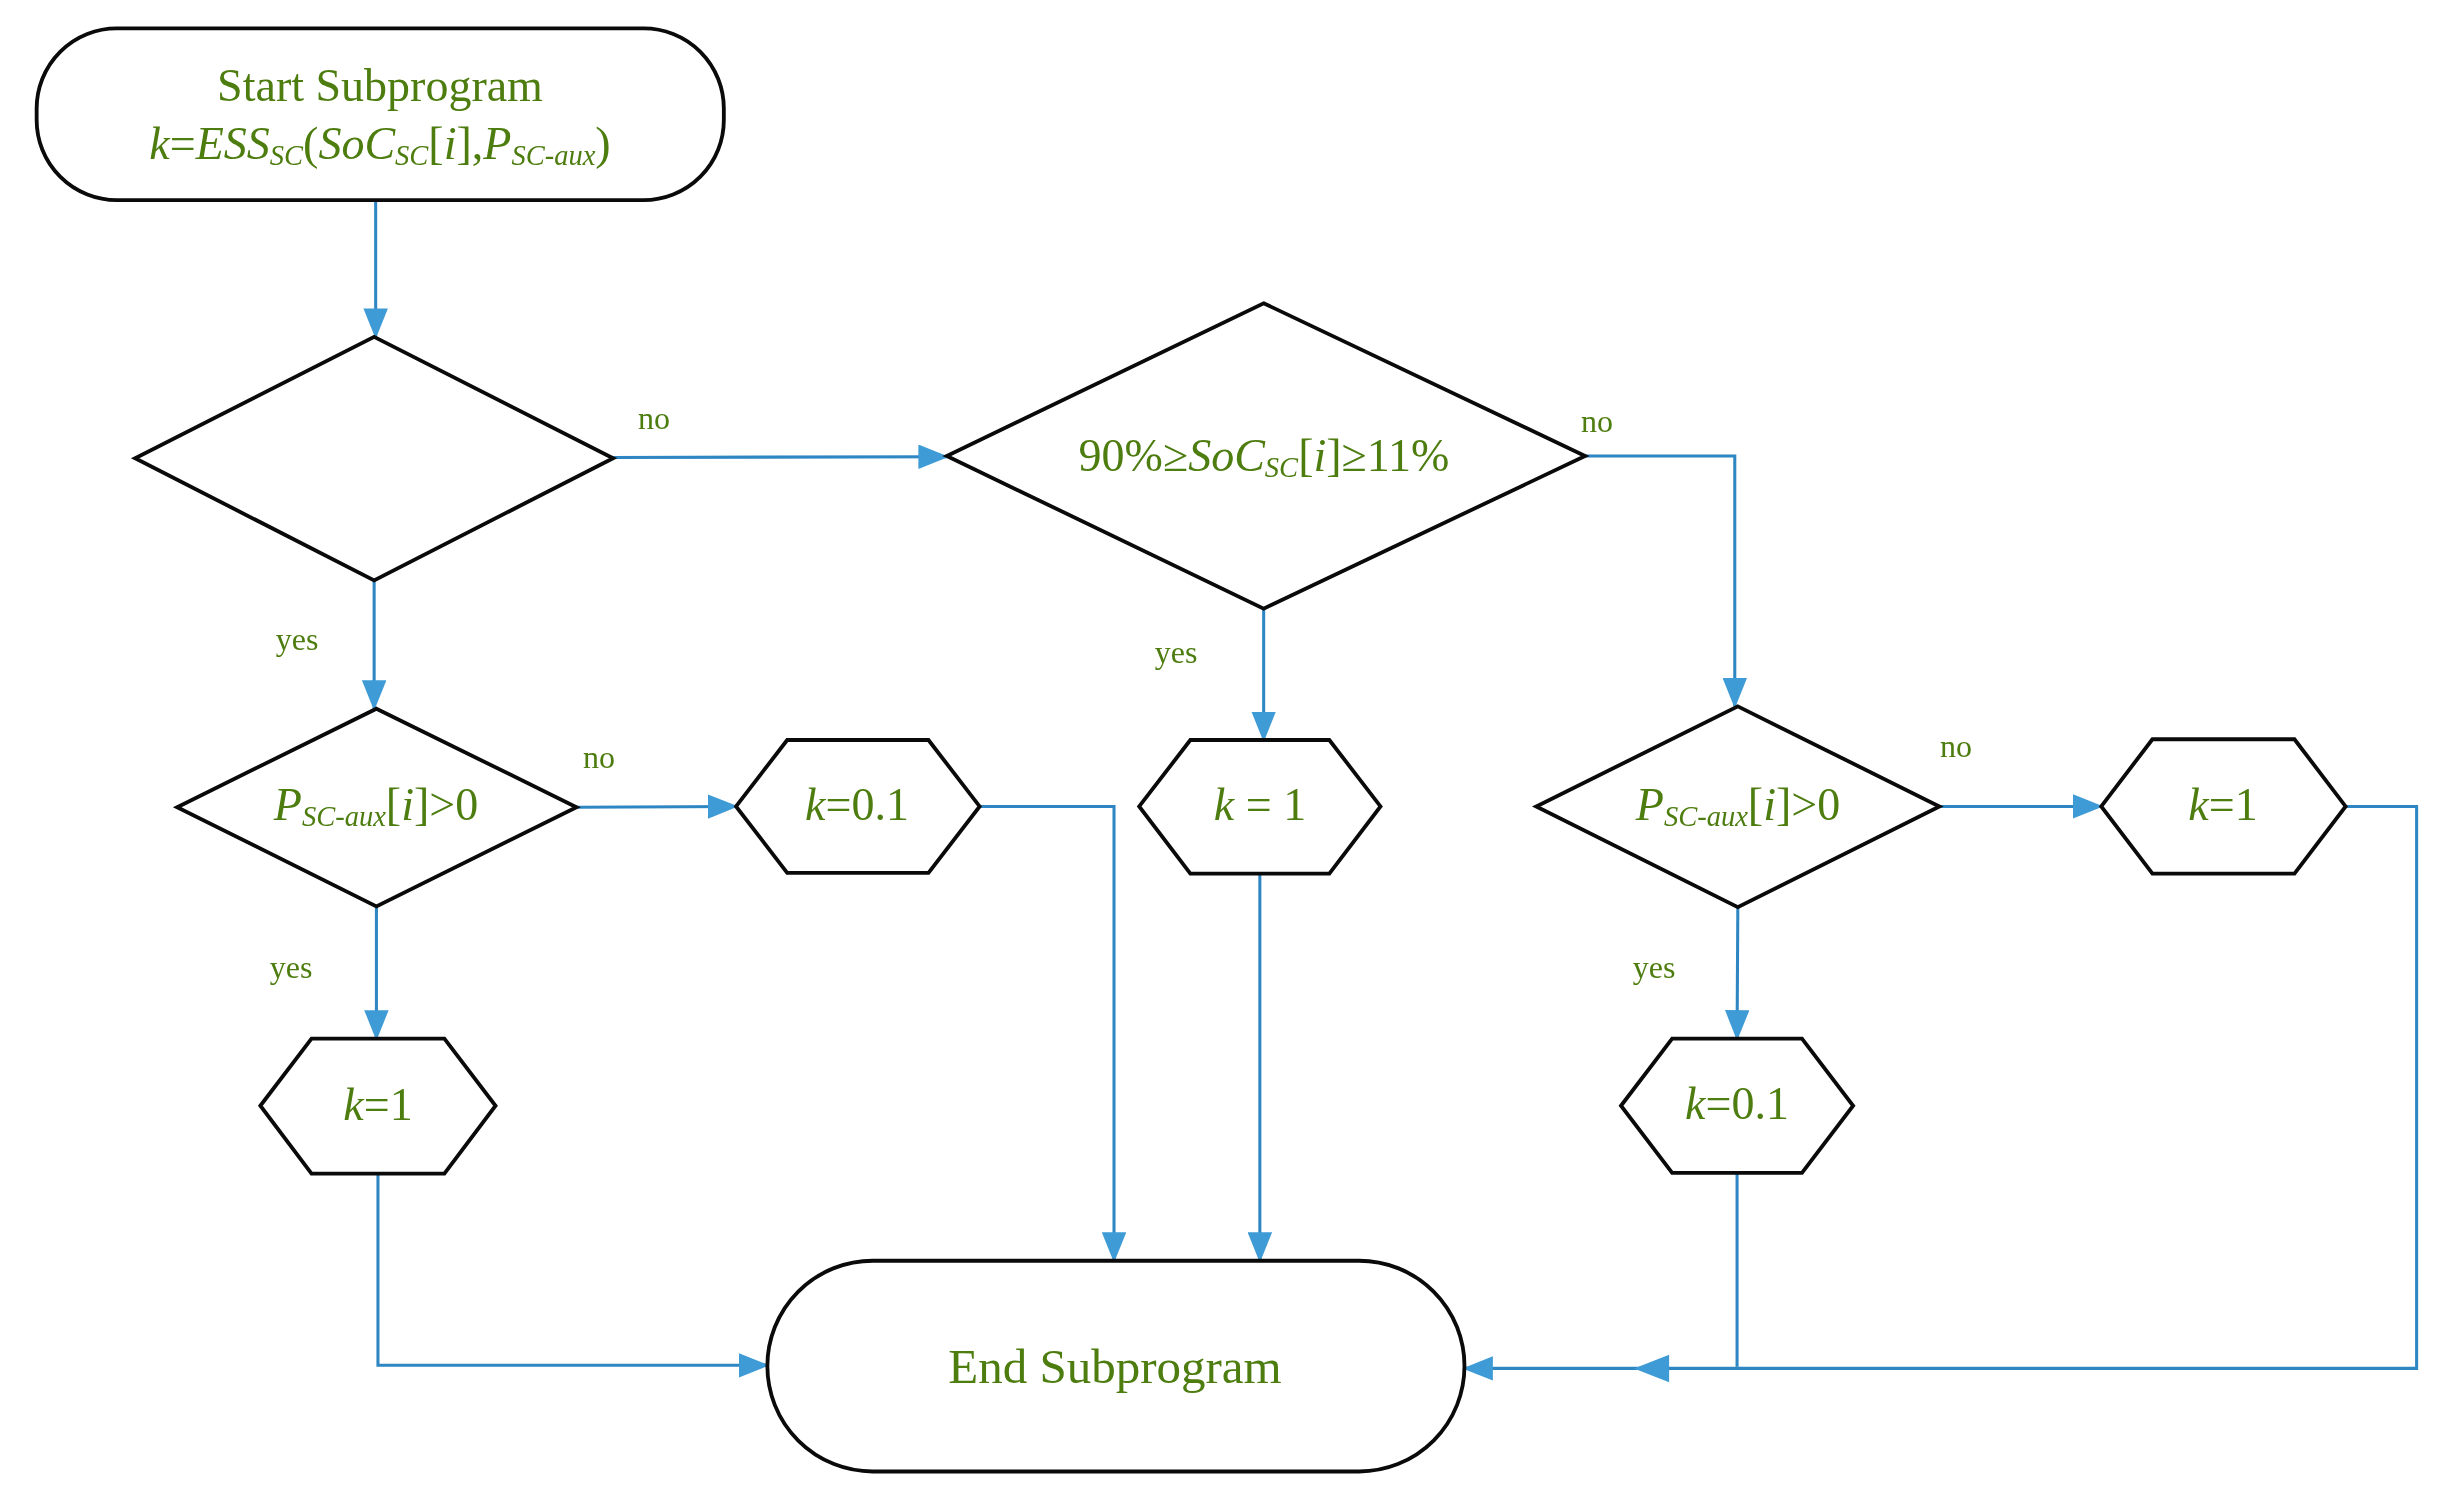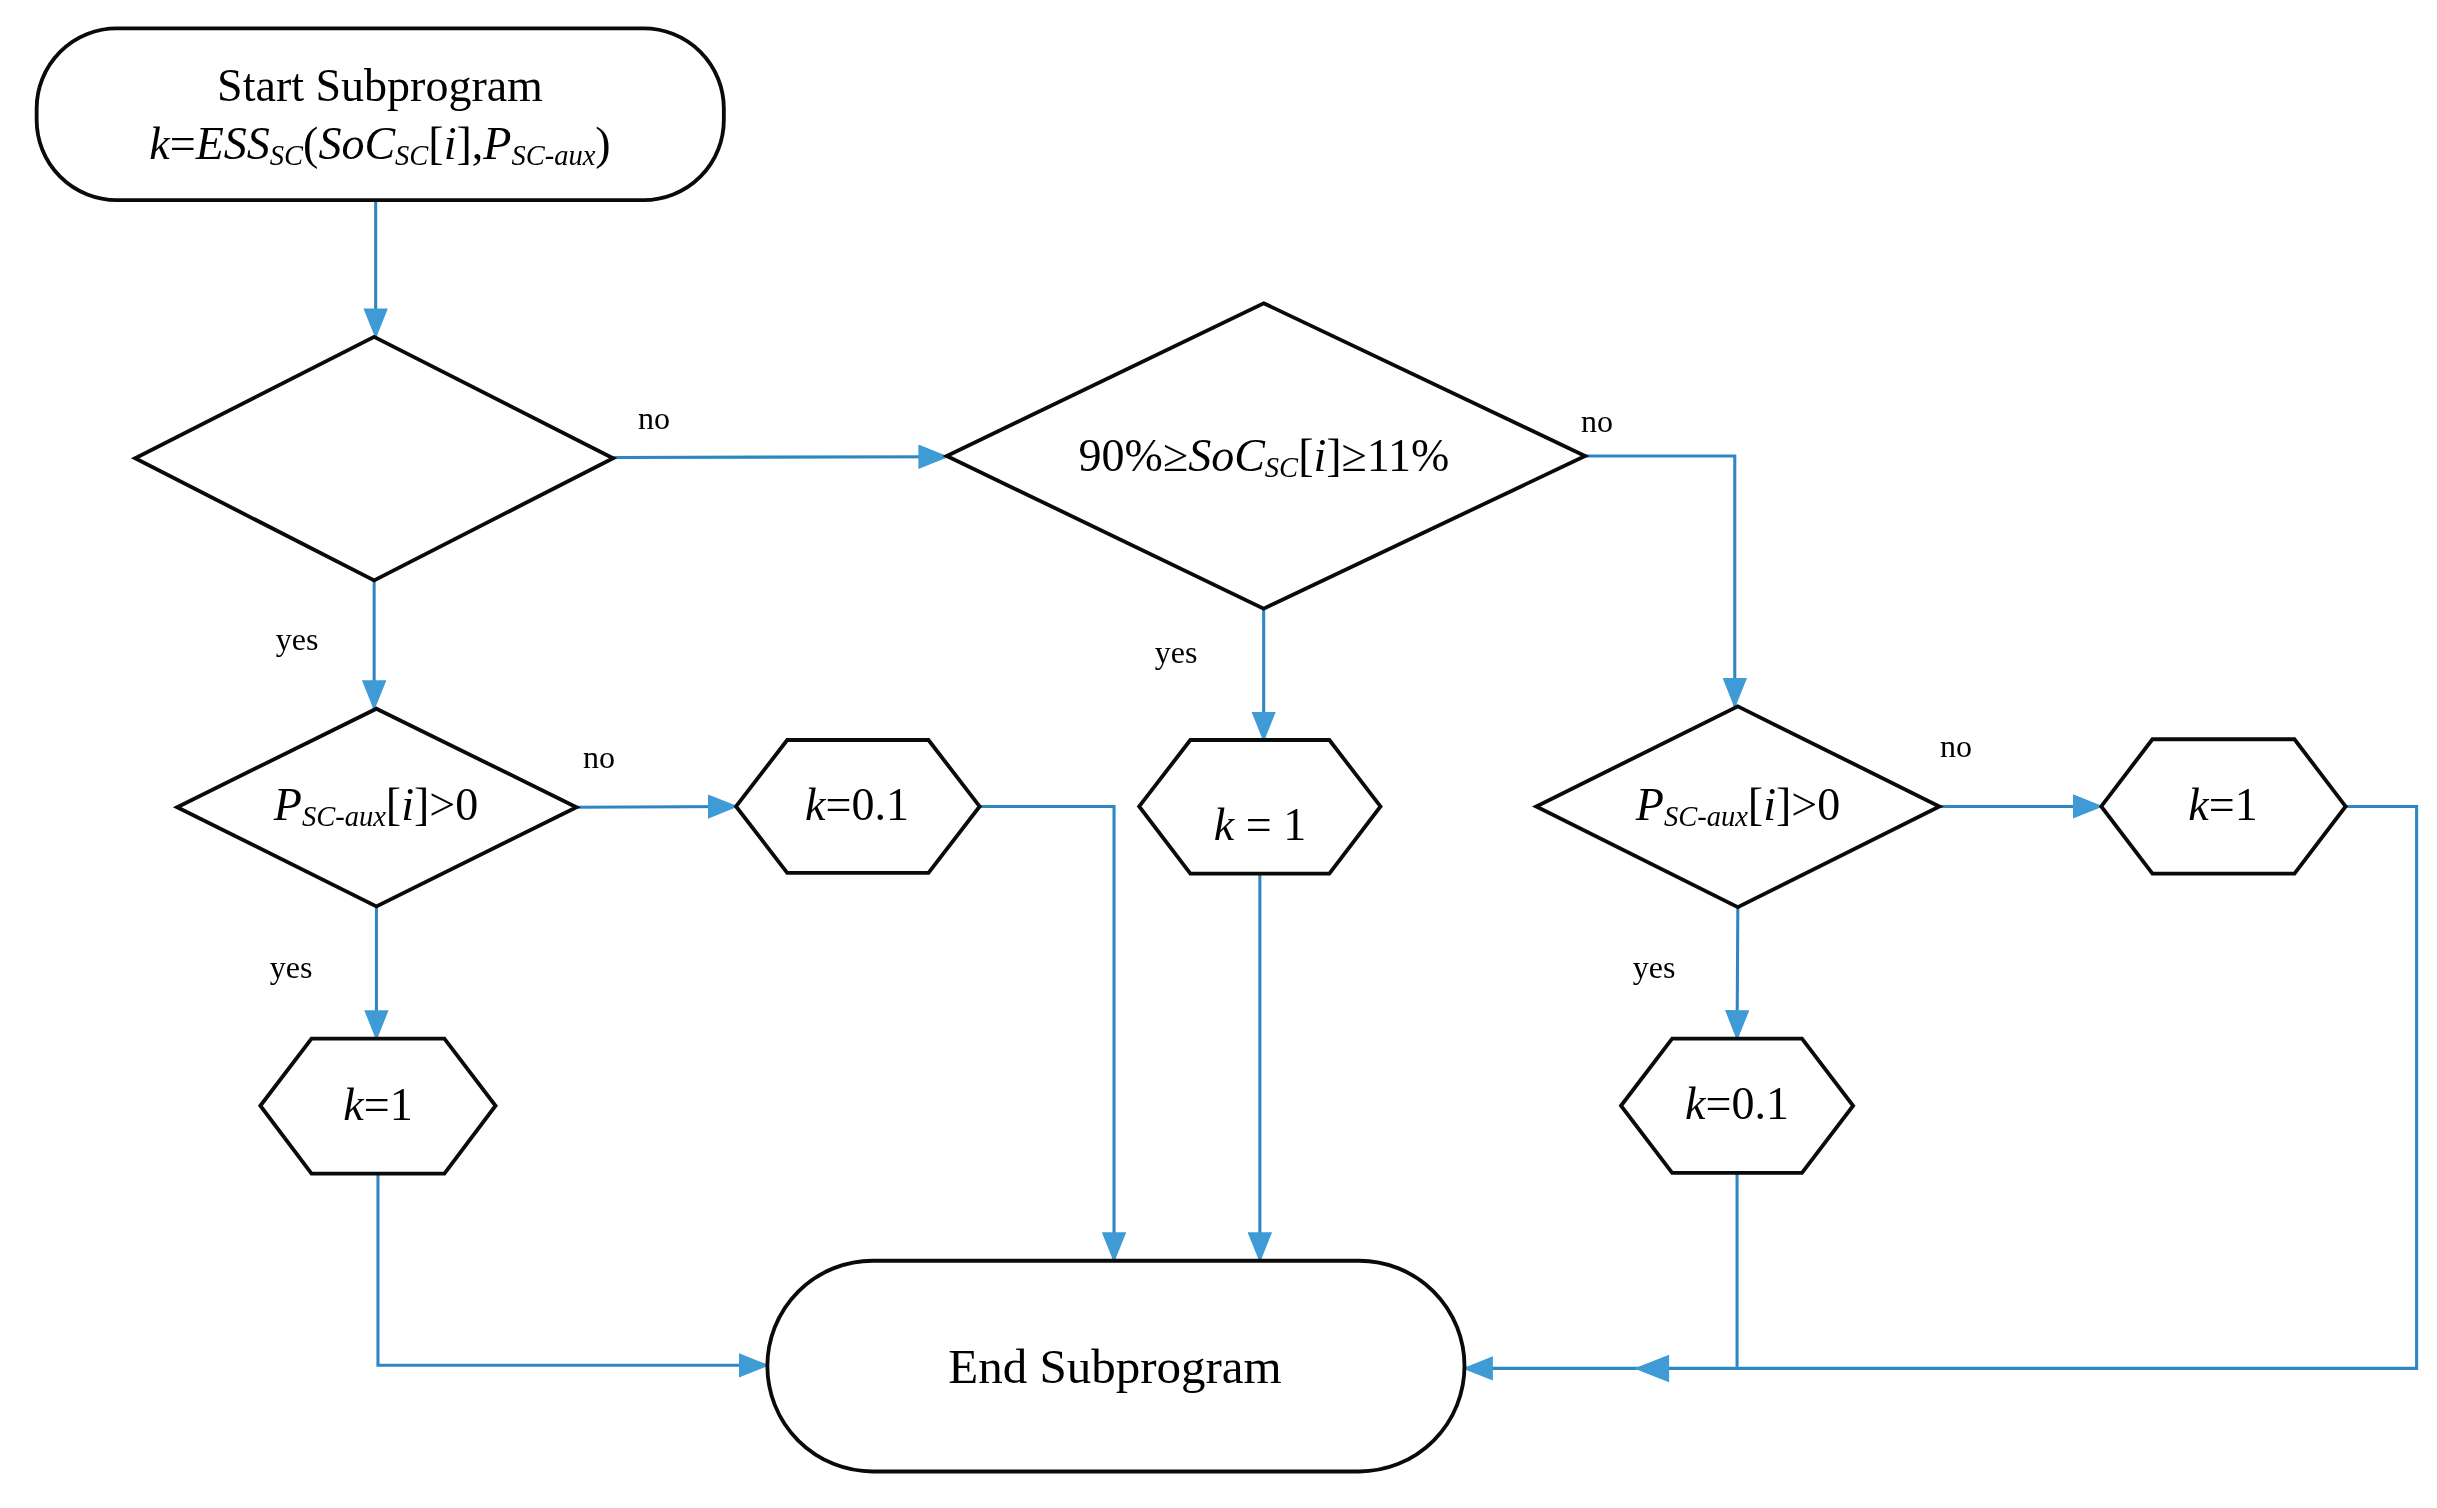--- a/index.html
+++ b/index.html
@@ -1,18 +1,18 @@
 <!DOCTYPE html>
 <html style="--connector: #2e86c3; --arrowhead: #3e9bd6; --border: #0a0a0a;font-size:12.2px"><head>
 <meta charset="utf-8">
 <style>
   html,body{margin:0;padding:0;}
   body{width:2438px;height:1509px;background:#ffffff;overflow:hidden;}
   .stage{position:relative;width:2362px;height:1509px;background:#ffffff;
-         font-family:"Liberation Serif","DejaVu Serif",serif;color:#000000;}
+         font-family:"Liberation Serif","DejaVu Serif",serif;color:#4d7c0f;}
   .stage svg{position:absolute;left:0;top:0;display:block;}
   .edge{fill:none;stroke:var(--connector,#2e86c3);stroke-width:4;}
   .shape{fill:#ffffff;stroke:var(--border,#0a0a0a);stroke-width:5;stroke-linejoin:miter;}
   .ah{fill:var(--arrowhead,#3e9bd6);stroke:none;}
   .lbl{position:absolute;transform:translate(-50%,-50%);white-space:nowrap;
        font-size:46px;line-height:1.25;text-align:center;}
   .lbl.small{font-size:32px;}
   .lbl.startlbl{font-size:46px;}
   .lbl.endlbl{font-size:49px;}
   .lbl sub{font-size:0.62em;vertical-align:baseline;position:relative;top:0.22em;line-height:0;}
@@ -66,21 +66,21 @@
 
 
   <div class="lbl" style="left:1264px;top:456px;"><span>90%≥</span><span class="it">SoC</span><sub class="it">SC</sub><span>[</span><span class="it">i</span><span>]≥11%</span></div>
 
   <div class="lbl" style="left:376px;top:805px;"><span class="it">P</span><sub class="it">SC-aux</sub><span>[</span><span class="it">i</span><span>]&gt;0</span></div>
 
   <div class="lbl" style="left:1738px;top:805px;"><span class="it">P</span><sub class="it">SC-aux</sub><span>[</span><span class="it">i</span><span>]&gt;0</span></div>
 
   <div class="lbl" style="left:857px;top:805px;"><span class="it">k</span><span>=0.1</span></div>
 
-  <div class="lbl" style="left:1260px;top:805px;margin-top:20px;"><span class="it">k</span><span> = 1</span></div>
+  <div class="lbl" style="left:1260px;top:805px;"><span class="it">k</span><span> = 1</span></div>
 
   <div class="lbl" style="left:2223px;top:805px;"><span class="it">k</span><span>=1</span></div>
 
   <div class="lbl" style="left:378px;top:1105px;"><span class="it">k</span><span>=1</span></div>
 
   <div class="lbl" style="left:1737px;top:1104px;"><span class="it">k</span><span>=0.1</span></div>
 
   <div class="lbl endlbl" style="left:1115px;top:1367px;"><span>End Subprogram</span></div>
 
   <div class="lbl small" style="left:654px;top:418px;">no</div>

